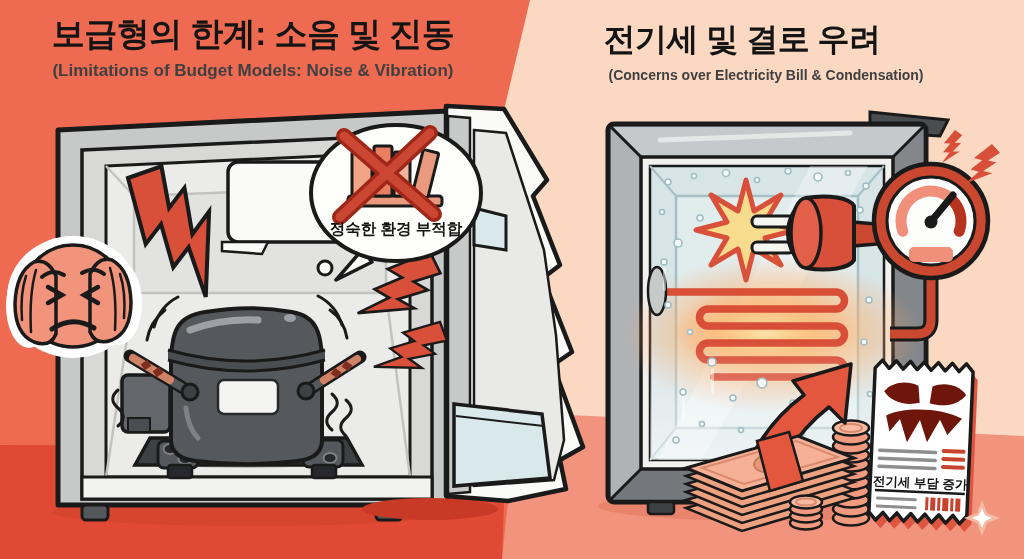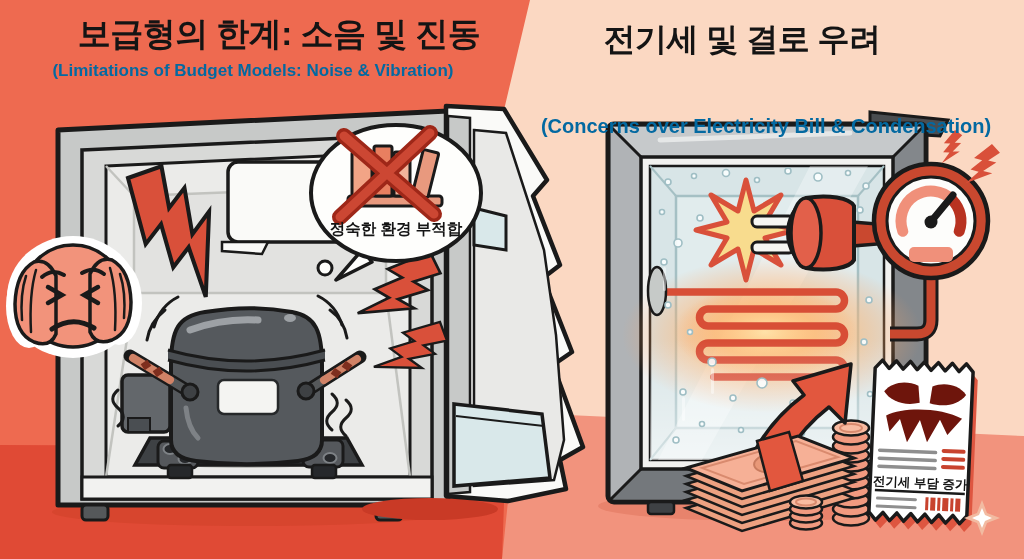--- a/index.html
+++ b/index.html
@@ -1,23 +1,23 @@
 <!DOCTYPE html>
 <html style="--left-bg: #EE6A50; --left-floor: #E04A35; --right-bg: #FBD8C2; --right-floor: #F2937D; --accent-red: #D9503A; --dark-red: #B83220; --salmon: #F0907A; --ice-blue: #D8E5E7; --metal-gray: #9FA3A7; --compressor-gray: #55595D; --paper-white: #FDFDFB; --outline-black: #1A1A1A; --spark-yellow: #F8DC8E; --glow-orange: #FFB36B;"><head>
 <meta charset="utf-8">
 <style>
   html,body{margin:0;padding:0;background:#888;}
   .canvas{position:relative;width:1024px;height:559px;overflow:hidden;background:var(--right-bg,#FBD8C2);font-family:"Liberation Sans",sans-serif;}
   .canvas svg{position:absolute;left:0;top:0;}
   .title{position:absolute;text-align:center;font-weight:800;color:#141414;letter-spacing:-0.5px;line-height:1.1;}
-  .title.left{left:0;top:16px;width:506px;font-size:33px;padding-left:26px;}
+  .title.left{left:0;top:16px;width:506px;font-size:33px;}
   .title.right{left:492px;top:22px;width:500px;font-size:32px;}
-  .subtitle{position:absolute;text-align:center;font-weight:700;color:#0369a1;}
+  .subtitle{position:absolute;text-align:center;font-weight:700;color:#404040;}
   .subtitle.left{left:0;top:61px;width:506px;font-size:17px;}
-  .subtitle.right{left:516px;top:67px;width:500px;font-size:20px;margin-top:48px;}
+  .subtitle.right{left:516px;top:67px;width:500px;font-size:14px;}
   text{font-family:"Liberation Sans",sans-serif;}
 </style>
 </head>
 <body>
 
 <div class="canvas">
 
 <svg width="1024" height="559" viewBox="0 0 1024 559">
   <defs>
     <path id="bolt" d="M25,0 L50,8 L36,36 L54,31 L38,62 L58,56 L18,105 L30,68 L12,73 L24,42 L6,47 Z"></path>

